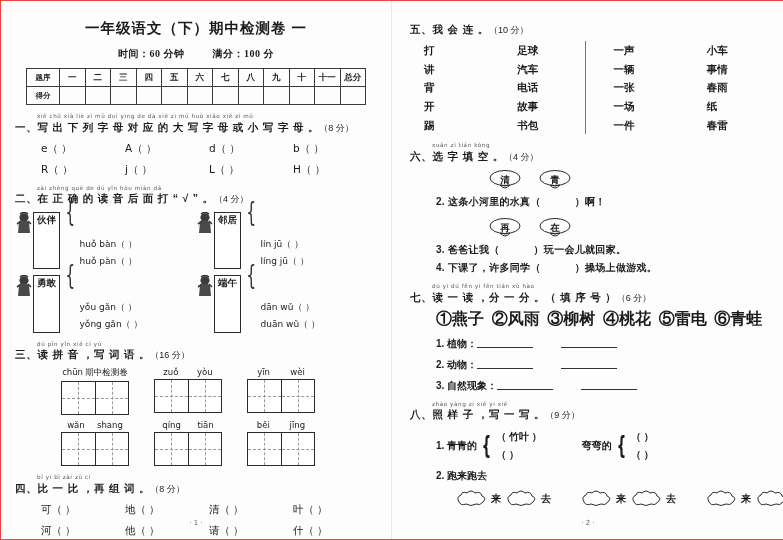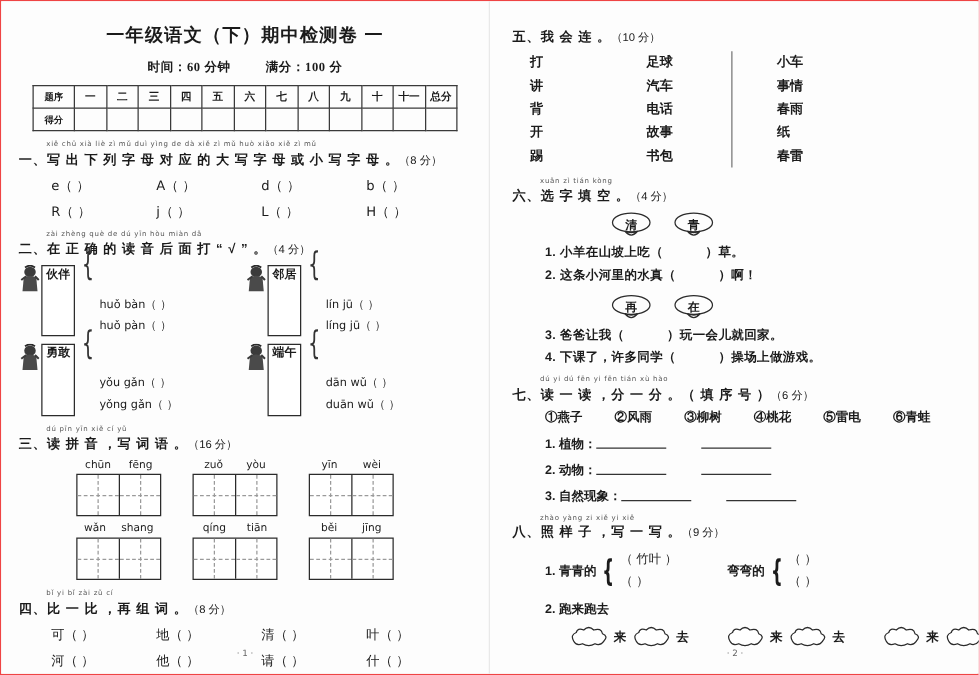--- a/index.html
+++ b/index.html
@@ -207,39 +207,39 @@
     font-size: 10px; font-weight:bold;
     margin: 4px 0 0 26px;
     letter-spacing: .3px;
   }
   .q6-line .blank { display:inline-block; width:34px; }
 
   
   .q7-items {
     display:flex; margin: 4px 0 0 26px;
     font-family:Liberation Serif, serif;
-    font-size: 10px; font-weight: bold;
+    font-size: 16px; font-weight: bold;
   }
   .q7-items > span { width: 62px; }
   .q7-line {
     font-family:"Liberation Sans","DejaVu Sans",sans-serif;
     font-size:10px; font-weight:bold;
     margin: 6px 0 0 26px;
   }
   .ul { display:inline-block; border-bottom:1px solid #333; width: 56px; height: 11px; vertical-align: -1px; }
   .ul.sp2 { margin-left: 28px; }
 
   
   .q8-row { display:flex; margin: 6px 0 0 26px; align-items: center; }
   .q8-group { display:flex; align-items:center; font-family:"Liberation Sans","DejaVu Sans",sans-serif; font-size:10px; font-weight:bold;justify-content:center; }
   .q8-group .brace2 {
     font-size: 24px; line-height:0; margin: 0 1px;
     font-family:"DejaVu Sans",sans-serif; transform: scaleX(.55);
   }
-  .q8-parens { font-family:"Liberation Sans","DejaVu Sans",sans-serif; font-size:10px; line-height:1.75; font-weight:normal; }
+  .q8-parens { font-family:"Liberation Sans","DejaVu Sans",sans-serif; font-size:10px; line-height:1.75; font-weight:bold; }
   .q8-sub { font-family:"Liberation Sans","DejaVu Sans",sans-serif; font-size:10px; font-weight:bold; margin: 6px 0 0 26px; }
   .clouds { display:flex; margin: 6px 0 0 44px; gap: 28px; }
   .cloud-set { display:flex; align-items:center; gap: 3px; }
   .cloud-set span { font-family:"Liberation Sans","DejaVu Sans",sans-serif; font-size:10px; font-weight:bold; }
 </style>
 </head>
 <body>
 
 <div class="sheet">
 
@@ -387,21 +387,21 @@
     <div class="sect">
       <div class="sect-py">dú pīn yīn xiě cí yǔ</div>
       <div class="sect-h">
         <span>三、读 拼 音 ，写 词 语 。</span><span class="pts">（16 分）</span>
       </div>
 
       <div class="grid-row">
         <div class="grid-item">
           <div class="grid-py">
             <span>chūn</span>
-            <span>fēng</span>
+            <span>期中检测卷</span>
           </div>
           <div class="tianzi">
               <div class="tz-cell"></div>
               <div class="tz-cell"></div>
             </div>
         </div>
         <div class="grid-item">
           <div class="grid-py">
             <span>zuǒ</span>
             <span>yòu</span>
@@ -496,20 +496,27 @@
           </div>
           <div class="match-col right">
             <div>足球</div>
             <div>汽车</div>
             <div>电话</div>
             <div>故事</div>
             <div>书包</div>
           </div>
         </div>
         <div class="match-half second">
+          <div class="match-col">
+            <div>一声</div>
+            <div>一辆</div>
+            <div>一张</div>
+            <div>一场</div>
+            <div>一件</div>
+          </div>
           <div class="match-col right">
             <div>小车</div>
             <div>事情</div>
             <div>春雨</div>
             <div>纸</div>
             <div>春雷</div>
           </div>
         </div>
       </div>
     </div>
@@ -530,23 +537,20 @@
         </div>
         <div class="bubble">
           <svg viewBox="0 0 34 22">
               <ellipse cx="17" cy="9" rx="15" ry="7.5" fill="none" stroke="#2b2b2b" stroke-width="1"></ellipse>
               <path d="M12 16 Q17 22 22 16 Q17 18 12 16 Z" fill="none" stroke="#2b2b2b" stroke-width="1"></path>
             </svg>
           <span class="txt">青</span>
         </div>
       </div>
 
-      <div class="q6-line">
-        <span>1. 小羊在山坡上吃（</span><span class="blank"></span><span>）草。</span>
-      </div>
       <div class="q6-line">
         <span>2. 这条小河里的水真（</span><span class="blank"></span><span>）啊！</span>
       </div>
 
       <div class="bubbles" style="margin-top:8px;">
         <div class="bubble">
           <svg viewBox="0 0 34 22">
               <ellipse cx="17" cy="9" rx="15" ry="7.5" fill="none" stroke="#2b2b2b" stroke-width="1"></ellipse>
               <path d="M12 16 Q17 22 22 16 Q17 18 12 16 Z" fill="none" stroke="#2b2b2b" stroke-width="1"></path>
             </svg>

